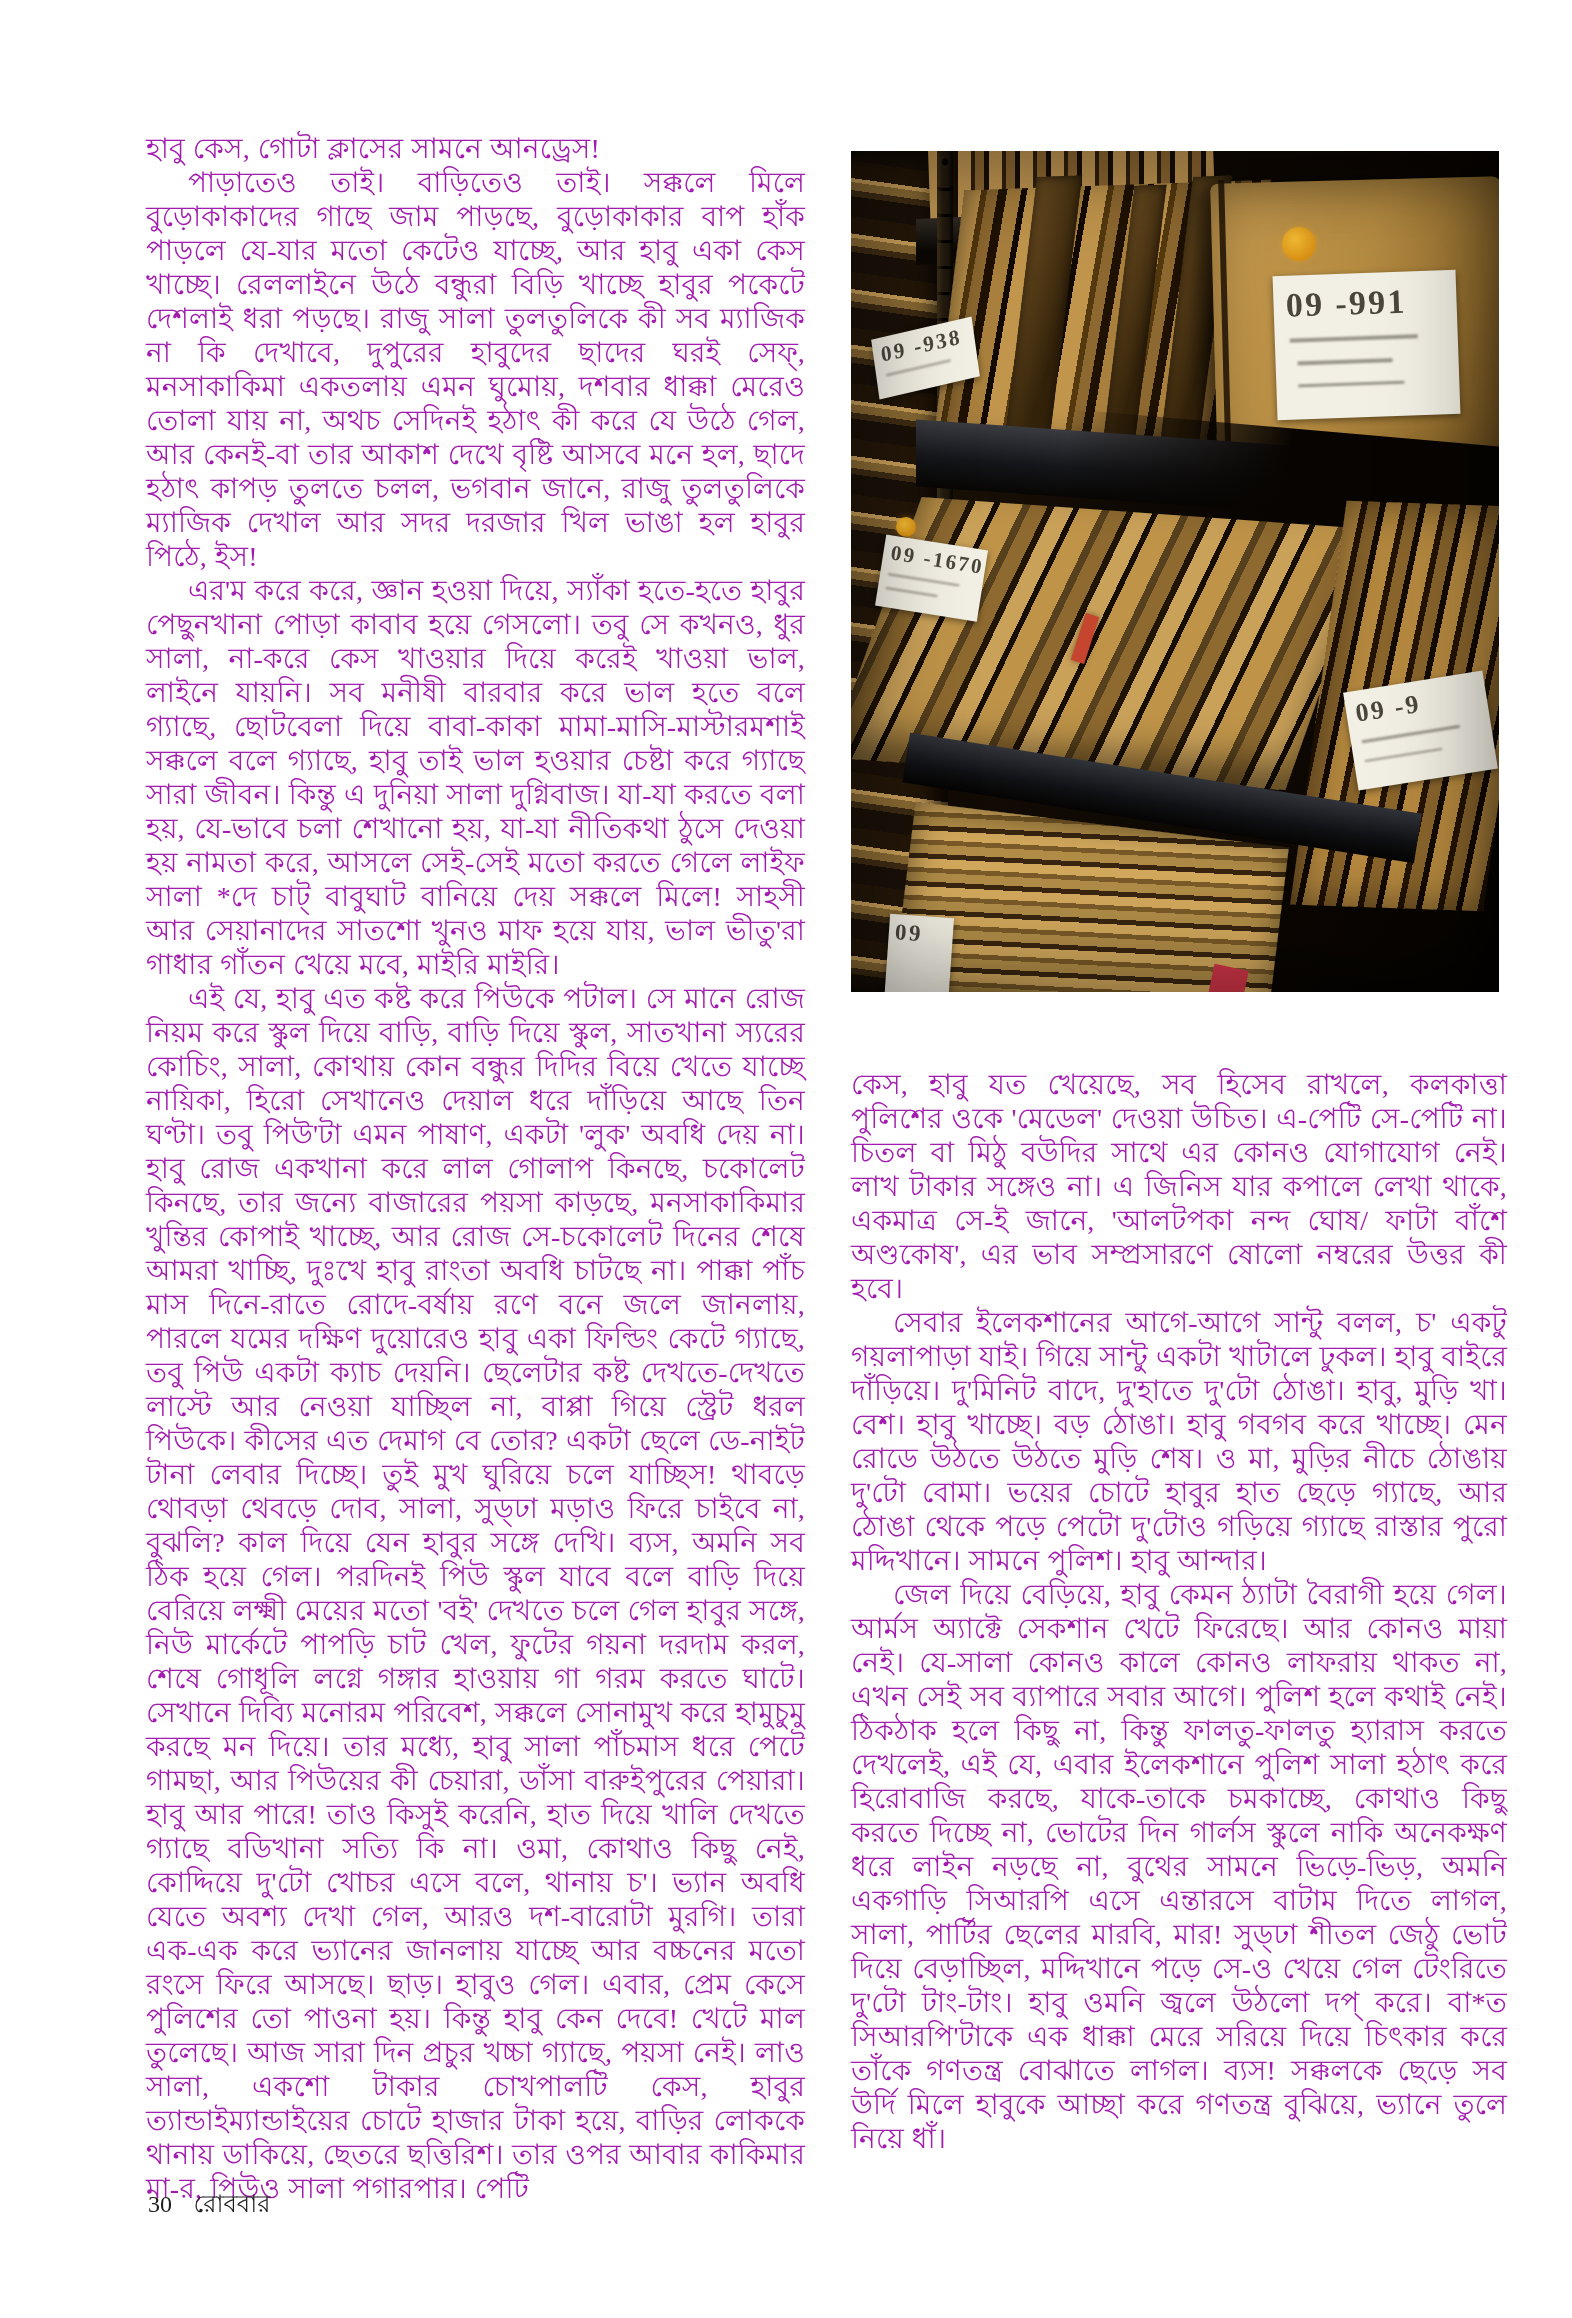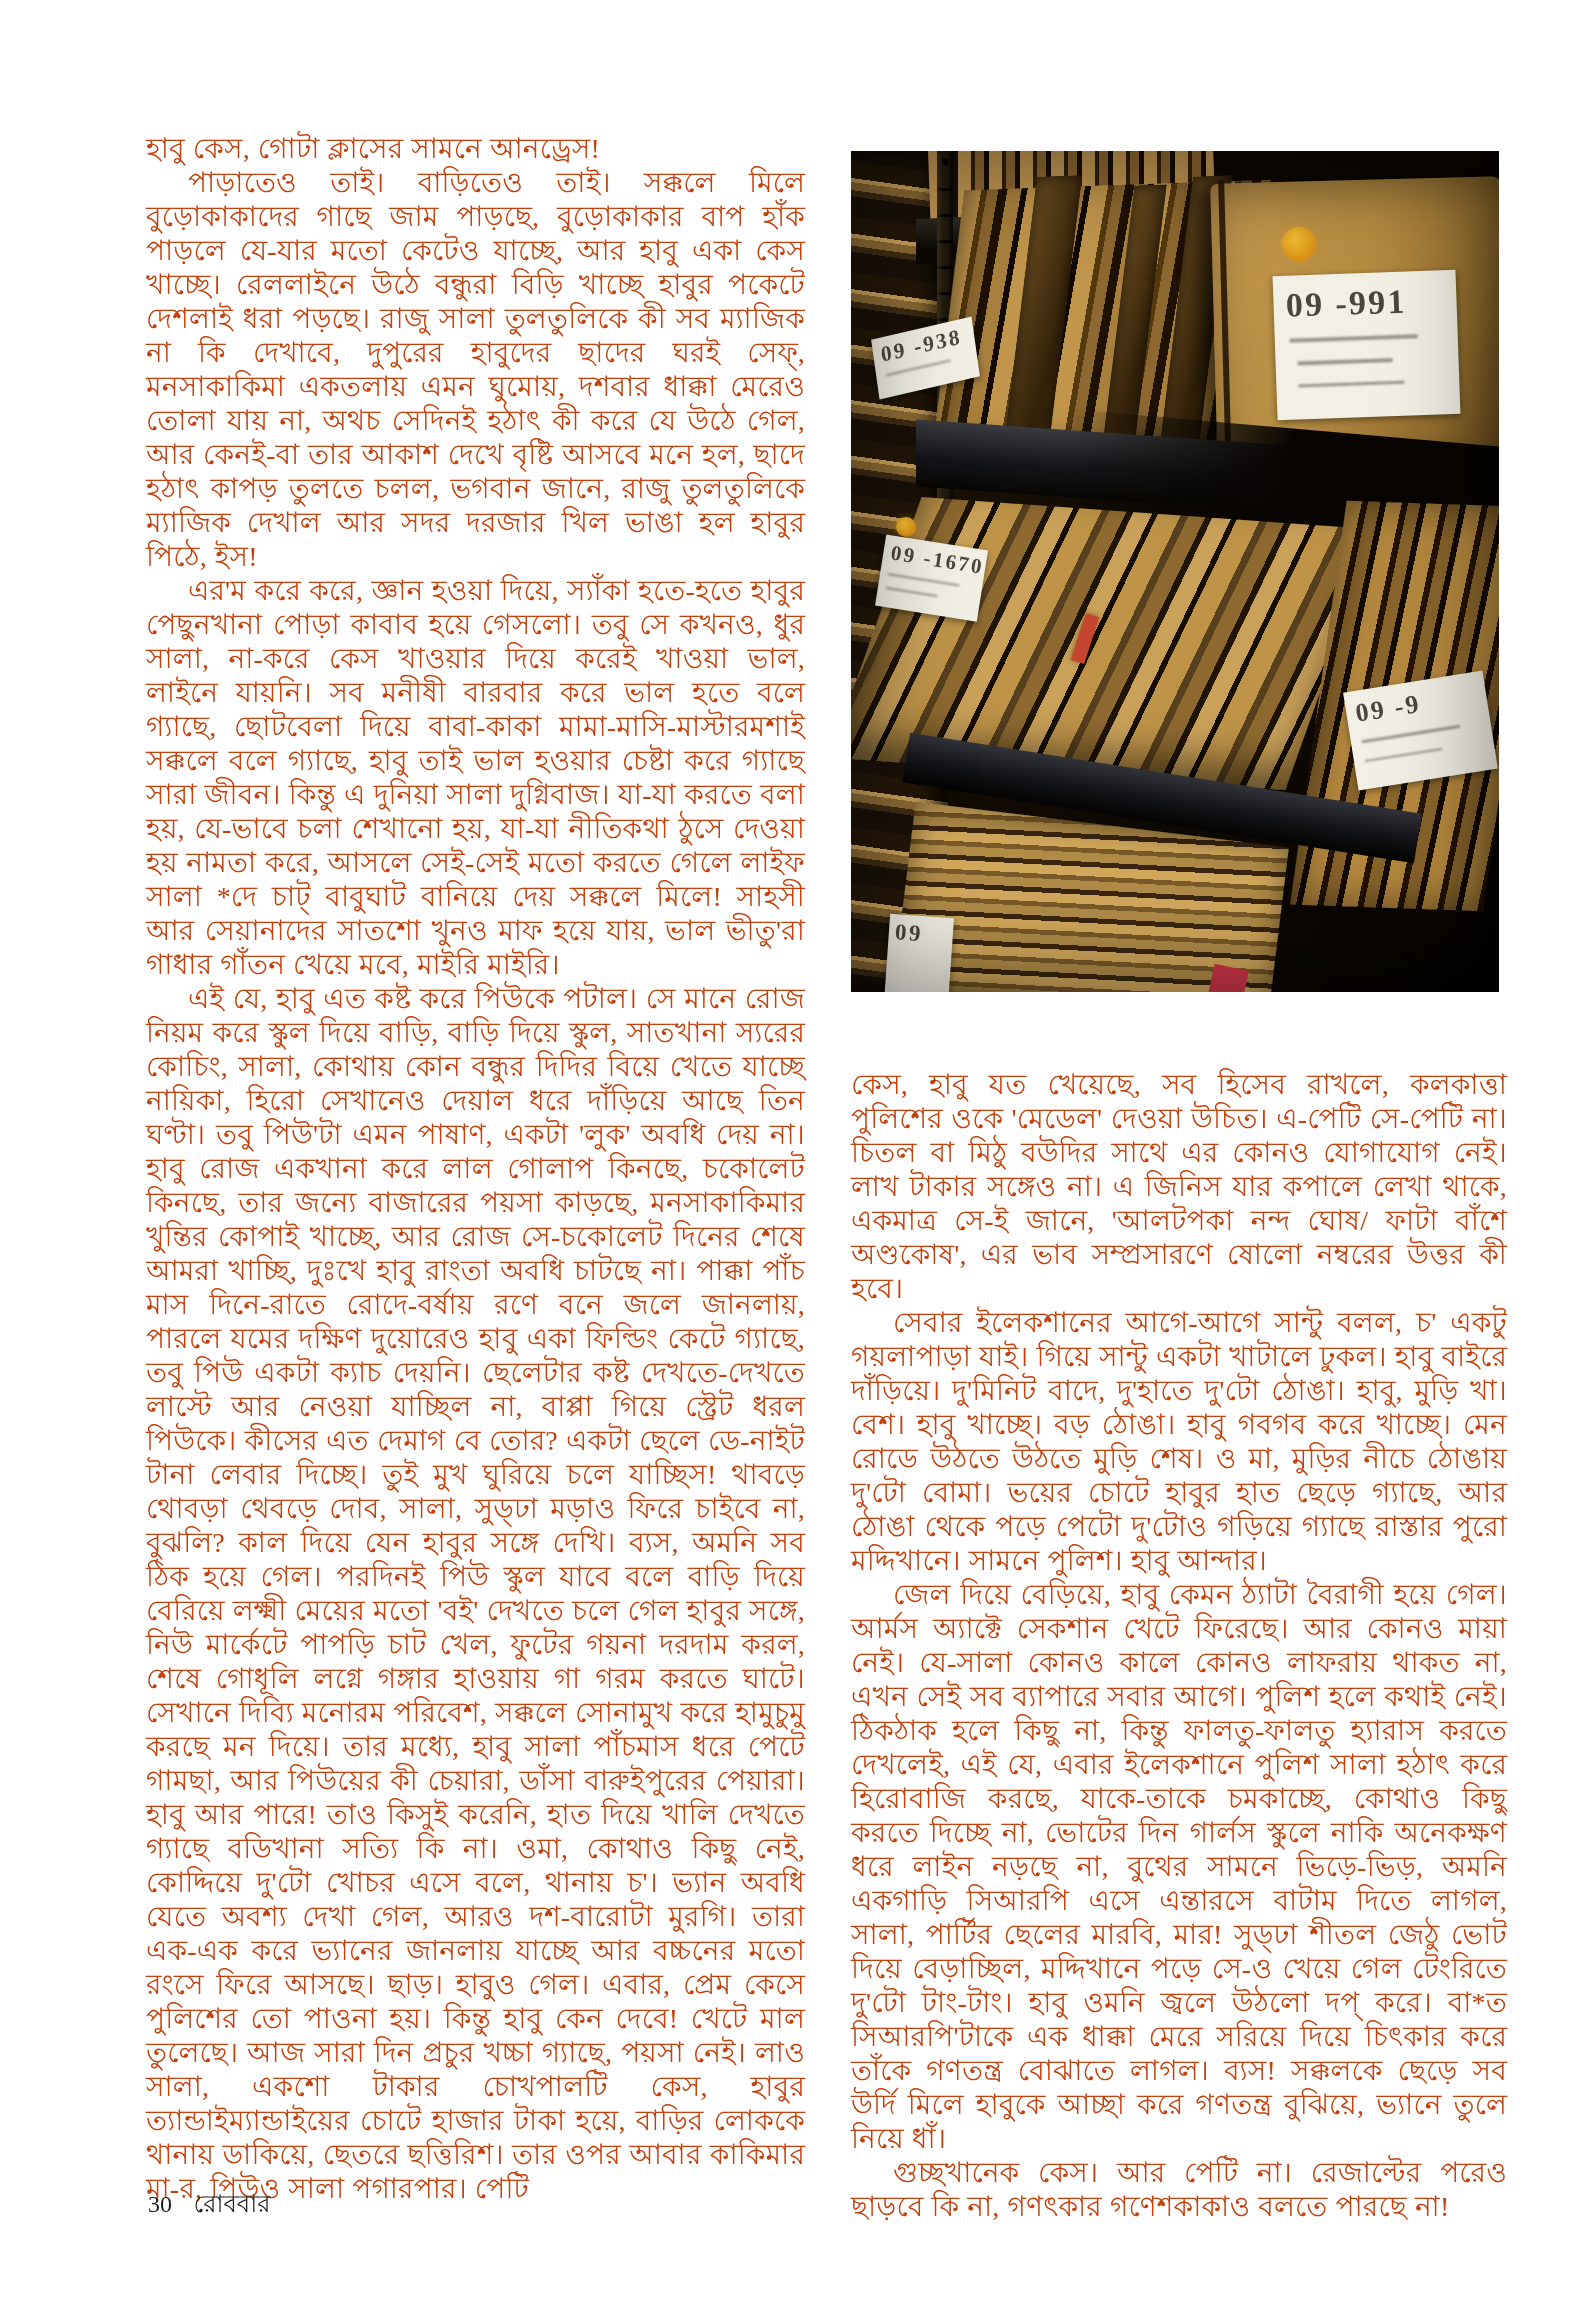--- a/index.html
+++ b/index.html
@@ -2,21 +2,21 @@
 <html style="font-size:12.3px"><head>
 <meta charset="utf-8">
 <style>
   html,body{margin:0;padding:0;background:#e8e8e8;}
   .page{
     position:relative; width:1573px; height:2319px; background:#ffffff;
     margin:0 auto; overflow:hidden;
     font-family:"Liberation Serif", serif;
   }
   
-  .col{position:absolute; color:#c2410c;}
+  .col{position:absolute; color:#a21caf;}
   .col-left{left:146px; top:132px; width:659px;}
   .col-right{left:851px; top:1068px; width:656px;}
   .col p{
     margin:0; font-size:28px; line-height:34px;
     text-align:justify; letter-spacing:0.2px; word-spacing:0.8px;
   }
   .col p.indent{text-indent:42px;}
   
   .footer{
     position:absolute; left:148px; top:2185px; font-size:24px; color:#1c1c1c;
@@ -172,21 +172,20 @@
     <p>হাবু কেস, গোটা ক্লাসের সামনে আনড্রেস!</p>
     <p class="indent">পাড়াতেও তাই। বাড়িতেও তাই। সক্কলে মিলে বুড়োকাকাদের গাছে জাম পাড়ছে, বুড়োকাকার বাপ হাঁক পাড়লে যে-যার মতো কেটেও যাচ্ছে, আর হাবু একা কেস খাচ্ছে। রেললাইনে উঠে বন্ধুরা বিড়ি খাচ্ছে হাবুর পকেটে দেশলাই ধরা পড়ছে। রাজু সালা তুলতুলিকে কী সব ম্যাজিক না কি দেখাবে, দুপুরের হাবুদের ছাদের ঘরই সেফ্, মনসাকাকিমা একতলায় এমন ঘুমোয়, দশবার ধাক্কা মেরেও তোলা যায় না, অথচ সেদিনই হঠাৎ কী করে যে উঠে গেল, আর কেনই-বা তার আকাশ দেখে বৃষ্টি আসবে মনে হল, ছাদে হঠাৎ কাপড় তুলতে চলল, ভগবান জানে, রাজু তুলতুলিকে ম্যাজিক দেখাল আর সদর দরজার খিল ভাঙা হল হাবুর পিঠে, ইস!</p>
     <p class="indent">এর'ম করে করে, জ্ঞান হওয়া দিয়ে, স্যাঁকা হতে-হতে হাবুর পেছুনখানা পোড়া কাবাব হয়ে গেসলো। তবু সে কখনও, ধুর সালা, না-করে কেস খাওয়ার দিয়ে করেই খাওয়া ভাল, লাইনে যায়নি। সব মনীষী বারবার করে ভাল হতে বলে গ্যাছে, ছোটবেলা দিয়ে বাবা-কাকা মামা-মাসি-মাস্টারমশাই সক্কলে বলে গ্যাছে, হাবু তাই ভাল হওয়ার চেষ্টা করে গ্যাছে সারা জীবন। কিন্তু এ দুনিয়া সালা দুগ্নিবাজ। যা-যা করতে বলা হয়, যে-ভাবে চলা শেখানো হয়, যা-যা নীতিকথা ঠুসে দেওয়া হয় নামতা করে, আসলে সেই-সেই মতো করতে গেলে লাইফ সালা *দে চাট্ বাবুঘাট বানিয়ে দেয় সক্কলে মিলে! সাহসী আর সেয়ানাদের সাতশো খুনও মাফ হয়ে যায়, ভাল ভীতু'রা গাধার গাঁতন খেয়ে মবে, মাইরি মাইরি।</p>
     <p class="indent">এই যে, হাবু এত কষ্ট করে পিউকে পটাল। সে মানে রোজ নিয়ম করে স্কুল দিয়ে বাড়ি, বাড়ি দিয়ে স্কুল, সাতখানা স্যরের কোচিং, সালা, কোথায় কোন বন্ধুর দিদির বিয়ে খেতে যাচ্ছে নায়িকা, হিরো সেখানেও দেয়াল ধরে দাঁড়িয়ে আছে তিন ঘণ্টা। তবু পিউ'টা এমন পাষাণ, একটা 'লুক' অবধি দেয় না। হাবু রোজ একখানা করে লাল গোলাপ কিনছে, চকোলেট কিনছে, তার জন্যে বাজারের পয়সা কাড়ছে, মনসাকাকিমার খুন্তির কোপাই খাচ্ছে, আর রোজ সে-চকোলেট দিনের শেষে আমরা খাচ্ছি, দুঃখে হাবু রাংতা অবধি চাটছে না। পাক্কা পাঁচ মাস দিনে-রাতে রোদে-বর্ষায় রণে বনে জলে জানলায়, পারলে যমের দক্ষিণ দুয়োরেও হাবু একা ফিল্ডিং কেটে গ্যাছে, তবু পিউ একটা ক্যাচ দেয়নি। ছেলেটার কষ্ট দেখতে-দেখতে লাস্টে আর নেওয়া যাচ্ছিল না, বাপ্পা গিয়ে স্ট্রেট ধরল পিউকে। কীসের এত দেমাগ বে তোর? একটা ছেলে ডে-নাইট টানা লেবার দিচ্ছে। তুই মুখ ঘুরিয়ে চলে যাচ্ছিস! থাবড়ে থোবড়া থেবড়ে দোব, সালা, সুড্ঢা মড়াও ফিরে চাইবে না, বুঝলি? কাল দিয়ে যেন হাবুর সঙ্গে দেখি। ব্যস, অমনি সব ঠিক হয়ে গেল। পরদিনই পিউ স্কুল যাবে বলে বাড়ি দিয়ে বেরিয়ে লক্ষ্মী মেয়ের মতো 'বই' দেখতে চলে গেল হাবুর সঙ্গে, নিউ মার্কেটে পাপড়ি চাট খেল, ফুটের গয়না দরদাম করল, শেষে গোধূলি লগ্নে গঙ্গার হাওয়ায় গা গরম করতে ঘাটে। সেখানে দিব্যি মনোরম পরিবেশ, সক্কলে সোনামুখ করে হামুচুমু করছে মন দিয়ে। তার মধ্যে, হাবু সালা পাঁচমাস ধরে পেটে গামছা, আর পিউয়ের কী চেয়ারা, ডাঁসা বারুইপুরের পেয়ারা। হাবু আর পারে! তাও কিসুই করেনি, হাত দিয়ে খালি দেখতে গ্যাছে বডিখানা সত্যি কি না। ওমা, কোথাও কিছু নেই, কোদ্দিয়ে দু'টো খোচর এসে বলে, থানায় চ'। ভ্যান অবধি যেতে অবশ্য দেখা গেল, আরও দশ-বারোটা মুরগি। তারা এক-এক করে ভ্যানের জানলায় যাচ্ছে আর বচ্চনের মতো রংসে ফিরে আসছে। ছাড়। হাবুও গেল। এবার, প্রেম কেসে পুলিশের তো পাওনা হয়। কিন্তু হাবু কেন দেবে! খেটে মাল তুলেছে। আজ সারা দিন প্রচুর খচ্চা গ্যাছে, পয়সা নেই। লাও সালা, একশো টাকার চোখপালটি কেস, হাবুর ত্যান্ডাইম্যান্ডাইয়ের চোটে হাজার টাকা হয়ে, বাড়ির লোককে থানায় ডাকিয়ে, ছেতরে ছত্তিরিশ। তার ওপর আবার কাকিমার মা-র, পিউও সালা পগারপার। পেটি</p>
   </div>
 
   <div class="col col-right">
     <p>কেস, হাবু যত খেয়েছে, সব হিসেব রাখলে, কলকাত্তা পুলিশের ওকে 'মেডেল' দেওয়া উচিত। এ-পেটি সে-পেটি না। চিতল বা মিঠু বউদির সাথে এর কোনও যোগাযোগ নেই। লাখ টাকার সঙ্গেও না। এ জিনিস যার কপালে লেখা থাকে, একমাত্র সে-ই জানে, 'আলটপকা নন্দ ঘোষ/ ফাটা বাঁশে অণ্ডকোষ', এর ভাব সম্প্রসারণে ষোলো নম্বরের উত্তর কী হবে।</p>
     <p class="indent">সেবার ইলেকশানের আগে-আগে সান্টু বলল, চ' একটু গয়লাপাড়া যাই। গিয়ে সান্টু একটা খাটালে ঢুকল। হাবু বাইরে দাঁড়িয়ে। দু'মিনিট বাদে, দু'হাতে দু'টো ঠোঙা। হাবু, মুড়ি খা। বেশ। হাবু খাচ্ছে। বড় ঠোঙা। হাবু গবগব করে খাচ্ছে। মেন রোডে উঠতে উঠতে মুড়ি শেষ। ও মা, মুড়ির নীচে ঠোঙায় দু'টো বোমা। ভয়ের চোটে হাবুর হাত ছেড়ে গ্যাছে, আর ঠোঙা থেকে পড়ে পেটো দু'টোও গড়িয়ে গ্যাছে রাস্তার পুরো মদ্দিখানে। সামনে পুলিশ। হাবু আন্দার।</p>
     <p class="indent">জেল দিয়ে বেড়িয়ে, হাবু কেমন ঠ্যাটা বৈরাগী হয়ে গেল। আর্মস অ্যাক্টে সেকশান খেটে ফিরেছে। আর কোনও মায়া নেই। যে-সালা কোনও কালে কোনও লাফরায় থাকত না, এখন সেই সব ব্যাপারে সবার আগে। পুলিশ হলে কথাই নেই। ঠিকঠাক হলে কিছু না, কিন্তু ফালতু-ফালতু হ্যারাস করতে দেখলেই, এই যে, এবার ইলেকশানে পুলিশ সালা হঠাৎ করে হিরোবাজি করছে, যাকে-তাকে চমকাচ্ছে, কোথাও কিছু করতে দিচ্ছে না, ভোটের দিন গার্লস স্কুলে নাকি অনেকক্ষণ ধরে লাইন নড়ছে না, বুথের সামনে ভিড়ে-ভিড়, অমনি একগাড়ি সিআরপি এসে এন্তারসে বাটাম দিতে লাগল, সালা, পার্টির ছেলের মারবি, মার! সুড্ঢা শীতল জেঠু ভোট দিয়ে বেড়াচ্ছিল, মদ্দিখানে পড়ে সে-ও খেয়ে গেল টেংরিতে দু'টো টাং-টাং। হাবু ওমনি জ্বলে উঠলো দপ্ করে। বা*ত সিআরপি'টাকে এক ধাক্কা মেরে সরিয়ে দিয়ে চিৎকার করে তাঁকে গণতন্ত্র বোঝাতে লাগল। ব্যস! সক্কলকে ছেড়ে সব উর্দি মিলে হাবুকে আচ্ছা করে গণতন্ত্র বুঝিয়ে, ভ্যানে তুলে নিয়ে ধাঁ।</p>
-    <p class="indent">গুচ্ছখানেক কেস। আর পেটি না। রেজাল্টের পরেও ছাড়বে কি না, গণৎকার গণেশকাকাও বলতে পারছে না!</p>
   </div>
 
   <div class="photo">
     <div class="bay-left"></div>
     <div class="top-spines"></div>
     <div class="top-shelf-beam"></div>
     <div class="post"></div>
     <div class="row1"></div>
     <div class="bundle b1"></div>
     <div class="bundle b2"></div>

